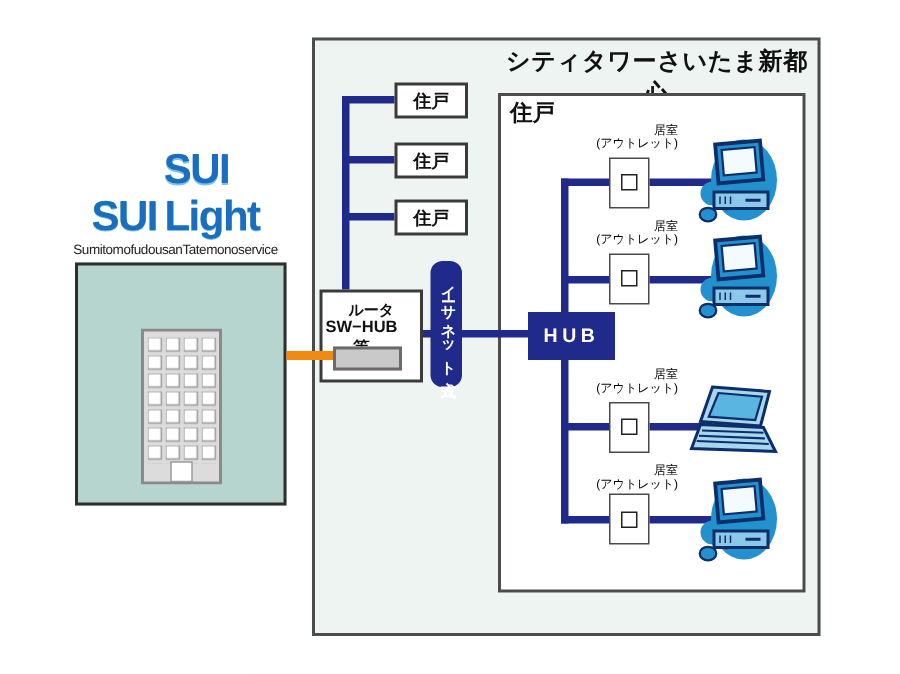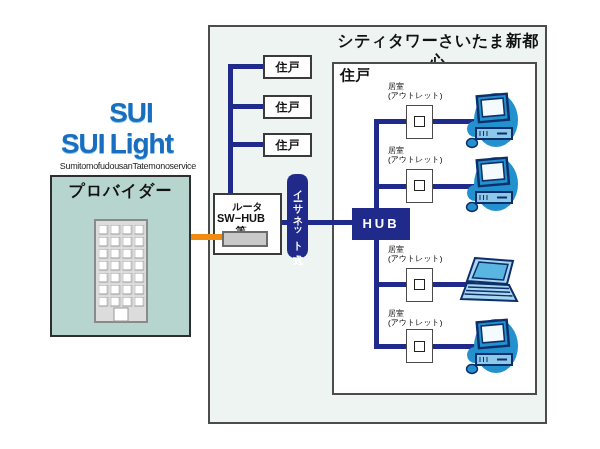--- a/index.html
+++ b/index.html
@@ -18,21 +18,21 @@
   .line{background:var(--navy);}
   .oline{background:var(--orange);}
   .wbox{background:#ffffff;border:2px solid #3a3a3a;}
   .center{text-align:center;}
 
   
   .logo{left:38px;top:98px;width:158px;text-align:center;line-height:1.1;}
   .brand{font-size:28px;font-weight:bold;letter-spacing:-1px;color:#1a6ec0;
          text-shadow:0 1px 0 #7fc3e8;margin-left:28px;}
   .brand-suffix{margin-left:5px;}
-  .logo-l1{font-size:9px;letter-spacing:-0.3px;color:#222;margin-top:2px;text-align:right;}
+  .logo-l1{font-size:9px;letter-spacing:-0.3px;color:#222;margin-top:2px;}
   .logo-l2{font-size:10.5px;color:#222;margin-top:1px;}
   .logo-l3{font-size:12.5px;font-weight:bold;color:#000;margin-top:4px;}
 
   
   .provider{left:50px;top:175px;width:141px;height:162px;background:var(--provider-bg);border:2px solid #2e2e2e;}
   .provider-label{left:50px;top:181px;width:141px;font-size:16px;font-weight:bold;letter-spacing:1px;}
 
   
   .site{left:208px;top:25px;width:339px;height:399px;background:var(--site-bg);border:2px solid #4c4c4c;}
   .site-title{left:330px;top:31px;width:216px;font-size:16px;font-weight:bold;letter-spacing:0.5px;}
@@ -47,36 +47,35 @@
   .router-device{left:222px;top:231px;width:46px;height:16px;background:#c9c9c9;border:2px solid #6b6b6b;}
 
   .eth-pill{left:287px;top:174px;width:21px;height:84px;background:var(--navy);border-radius:8px;
             color:#fff;font-size:10px;font-weight:bold;writing-mode:vertical-rl;text-orientation:upright;
             display:flex;align-items:center;justify-content:center;letter-spacing:1px;}
   .hub{left:352px;top:208px;width:58px;height:32px;background:var(--navy);color:#fff;
        font-size:13px;font-weight:bold;letter-spacing:3px;line-height:32px;text-align:center;}
 
   .outlet-box{width:27px;height:34px;background:#fff;border:1.5px solid #4a4a4a;}
   .outlet-port{width:11px;height:11px;background:#fff;border:1.5px solid #222;}
-  .outlet-label{width:64px;text-align:left;font-size:8px;line-height:8.5px;color:#000;}
+  .outlet-label{width:64px;text-align:right;font-size:8px;line-height:8.5px;color:#000;}
 </style>
 </head>
 <body>
 
 <div class="stage">
 
   <div class="abs logo">
     <div>
       <span class="brand">SUI SUI</span><span class="brand brand-suffix">Light</span>
     </div>
     <div class="logo-l1">SumitomofudousanTatemonoservice</div>
   </div>
 
   <div class="abs provider"></div>
-  <div class="abs provider-label center">プロバイダー</div>
   <svg class="abs" style="left:94px;top:219px;" width="54" height="104" viewBox="0 0 54 104">
     <defs>
       <pattern id="win" x="4.5" y="6" width="12" height="12" patternUnits="userSpaceOnUse">
         <rect width="9" height="9" fill="#ffffff" stroke="#9a9a9a" stroke-width="1"></rect>
       </pattern>
     </defs>
     <rect x="1" y="1" width="52" height="102" fill="#dcdcdc" stroke="#8a8a8a" stroke-width="2"></rect>
     <rect x="4.5" y="6" width="46" height="84" fill="url(#win)"></rect>
     <rect x="20" y="89" width="14" height="13" fill="#ffffff" stroke="#9a9a9a" stroke-width="1"></rect>
   </svg>

